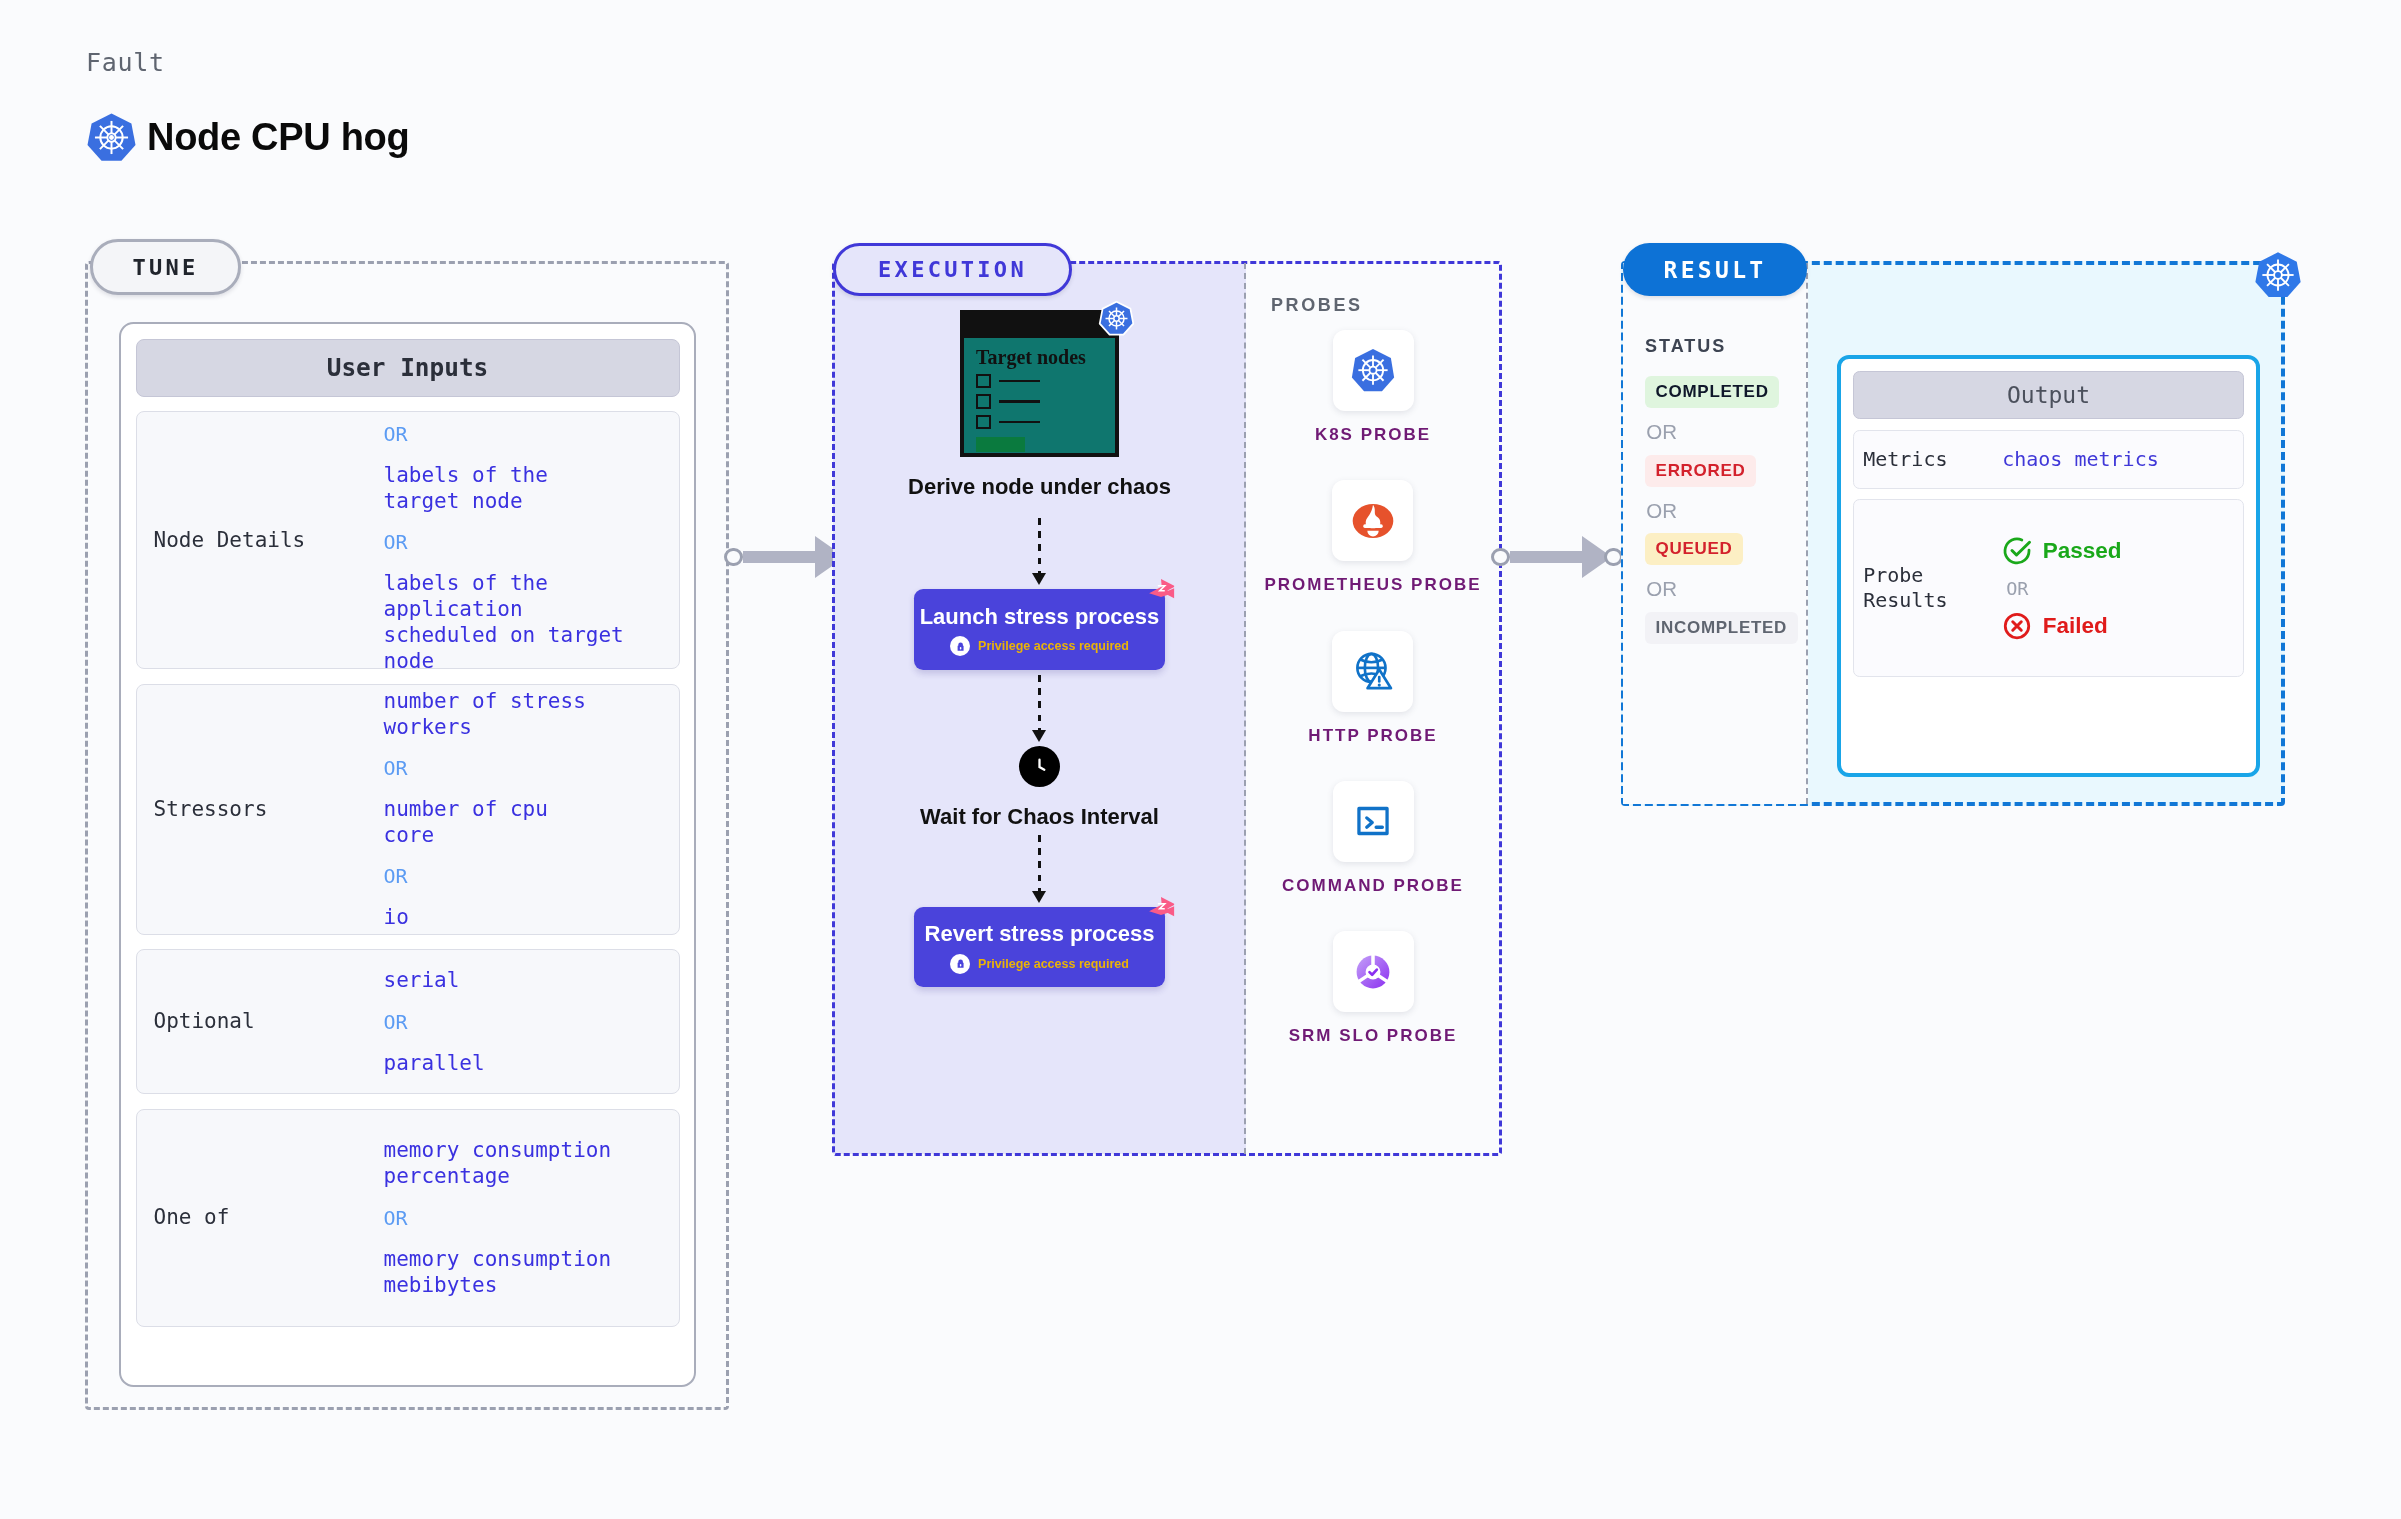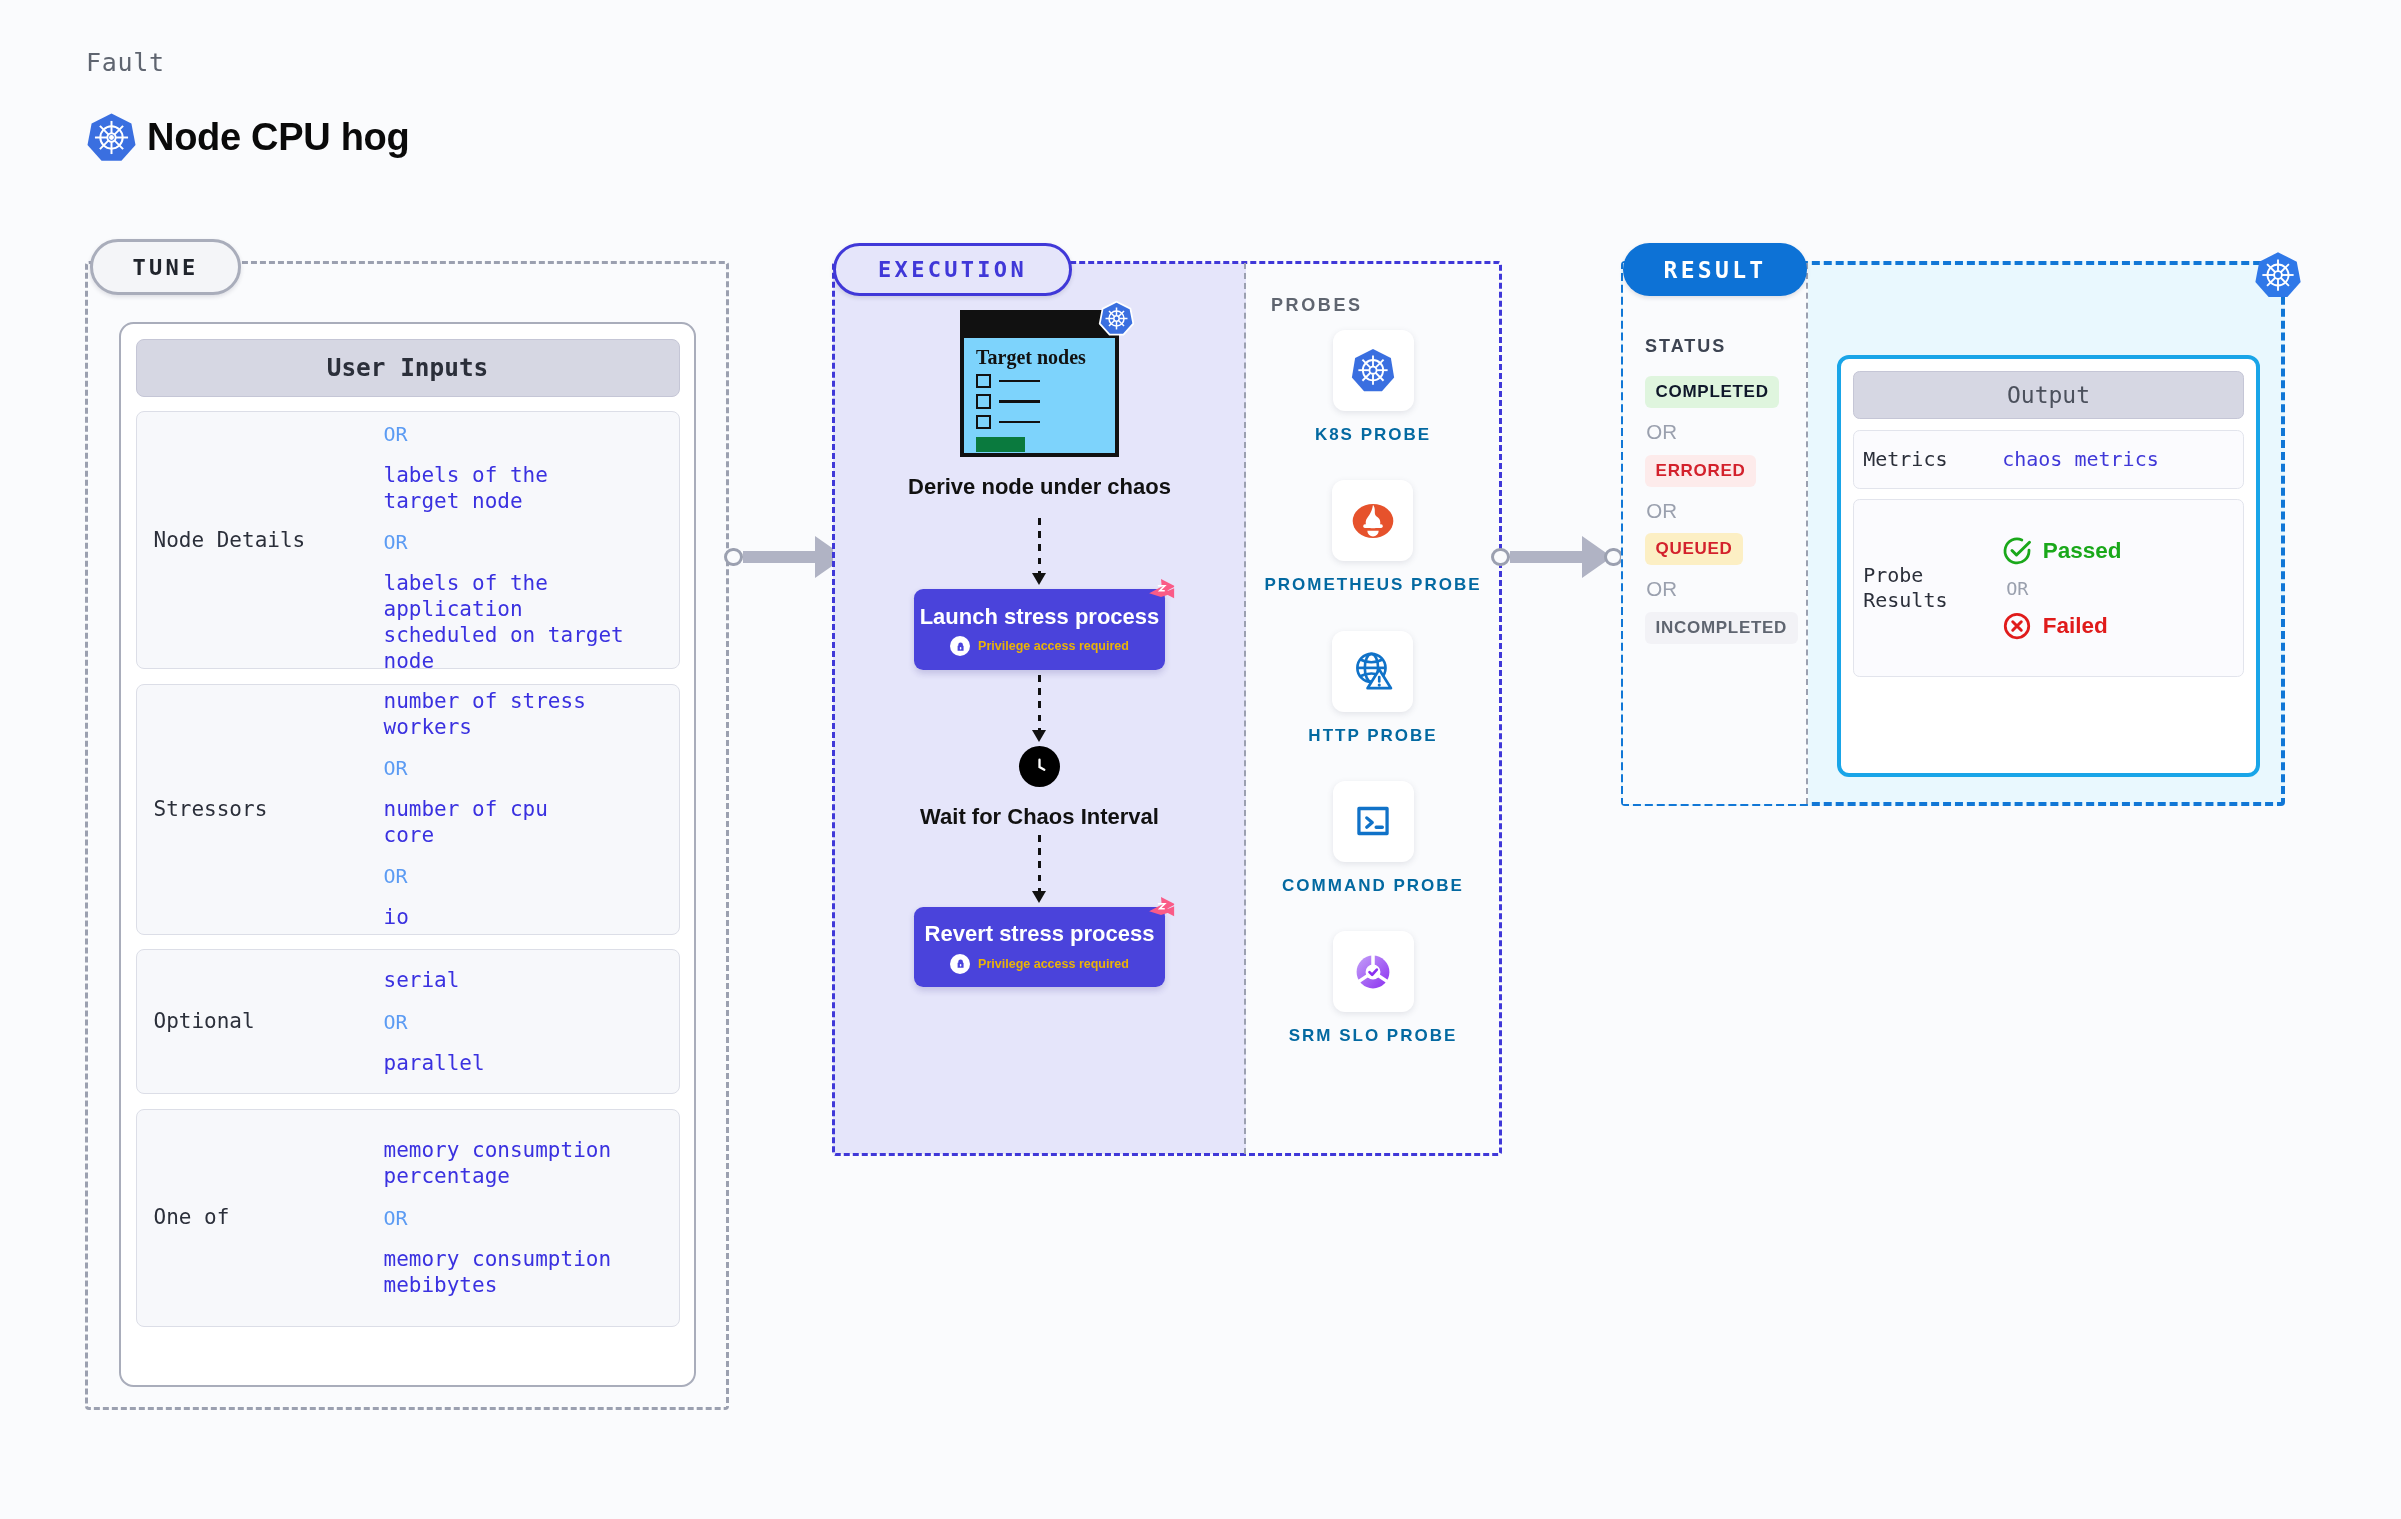--- a/index.html
+++ b/index.html
@@ -104,21 +104,21 @@
     background: #e5e5fa; border: 3.3px solid #4038d8; color: #4038d8;
     font-size: 22px;
   }
   .exec-flow {
     position: absolute; left: 833px; top: 310px;
     width: 413px;
     display: flex; flex-direction: column; align-items: center;
   }
   .target-card {
     position: relative; width: 159px; height: 147px;
-    background: #7dd3fc; border: 4px solid #111111;
+    background: #0f766e; border: 4px solid #111111;
   }
   .target-card .bar { height: 24px; background: #111111; }
   .target-card .tcbody { padding: 9.2px 0 0 12px; }
   .target-card .ttl {
     font-family: "Liberation Serif", serif;
     font-weight: 700; font-size: 20px; color: #111; line-height: 1.02;
   }
   .check-line { display: flex; align-items: center; gap: 8px; margin-top: 6px; }
   .chk { width: 14.5px; height: 14.5px; border: 2.6px solid #111; }
   .dash-l { width: 41px; height: 2.6px; background: #111; }
@@ -173,21 +173,21 @@
   }
   .probe-item { display: flex; flex-direction: column; align-items: center; }
   .probe-tile {
     width: 81px; height: 81px; background: #fff; border-radius: 12px;
     display: flex; align-items: center; justify-content: center;
     box-shadow: 0 2px 6.6px rgba(60,70,95,.13);
   }
   .probe-name {
     margin-top: 13.2px; text-align: right;
     font-size: 17px; font-weight: 700; letter-spacing: 2px;
-    color: #0369a1; line-height: 1.3;
+    color: #701a75; line-height: 1.3;
   }
 
   
   #result-region {
     left: 1621px; top: 261px; width: 664px; height: 545px;
     border: 4px dashed #1177d6; border-radius: 4px;
     background: #e9f8fe;
   }
   #result-status-col {
     position: absolute; left: 1623px; top: 263px;

